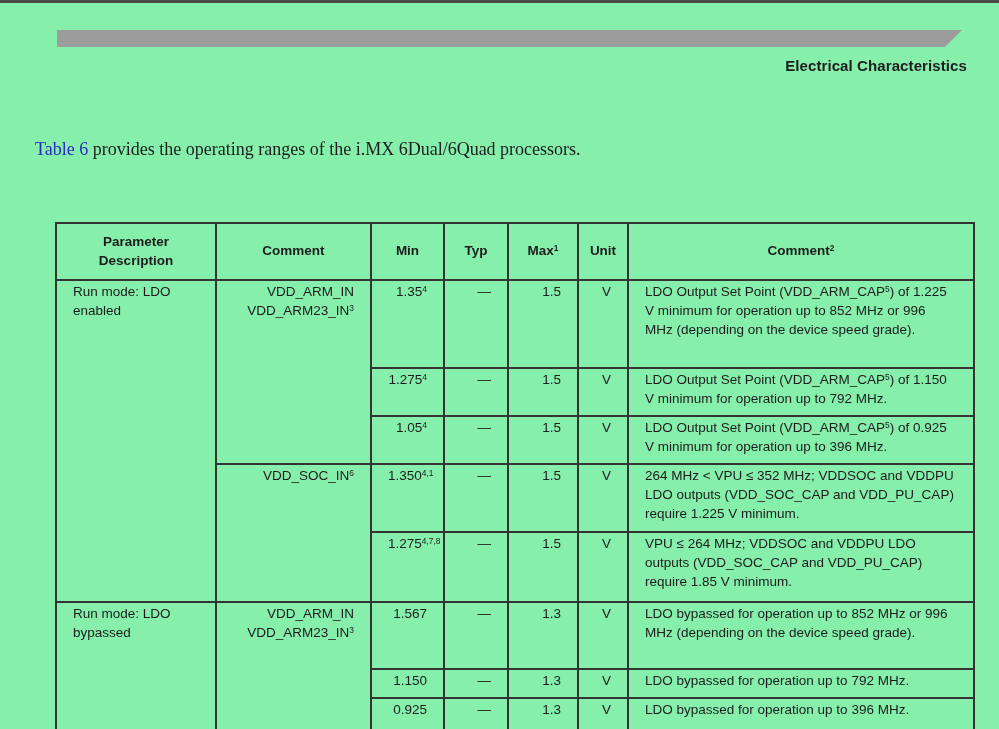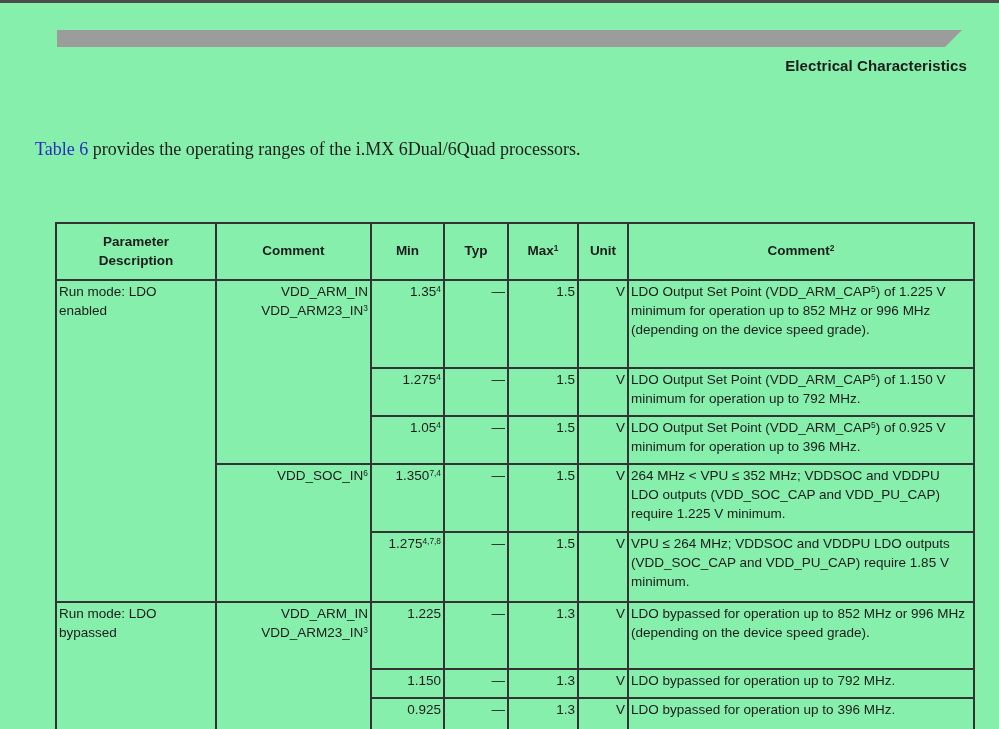--- a/index.html
+++ b/index.html
@@ -33,21 +33,21 @@
   table.optable {
     position:absolute; left:55px; top:222px; width:918px;
     border-collapse:collapse; table-layout:fixed;
     font-size:13.5px; line-height:1.4;
   }
   .optable th, .optable td { border:2px solid #333333; overflow:hidden; }
   .optable thead th {
     vertical-align:middle; text-align:center; font-weight:bold;
     white-space:pre-line; padding:2px 1px;
   }
-  .optable tbody td { vertical-align:top; padding:2px 2px; }
+  .optable tbody td { vertical-align:top; padding:2px 16px; }
   td.param { text-align:left; padding-left:4px; white-space:pre-line; }
   td.sym   { text-align:right; white-space:pre-line; }
   td.num   { text-align:right; }
   td.comment { text-align:left; padding-left:4px; padding-right:2px; }
   .optable sup, .sup {
     font-size:62%; line-height:0; position:relative; top:-0.45em; vertical-align:baseline;
   }
   tr.hdr { height:57px; }
   tr.r1 { height:88px; } tr.r2 { height:48px; } tr.r3 { height:48px; }
   tr.r4 { height:68px; } tr.r5 { height:70px; } tr.r6 { height:67px; }
@@ -110,39 +110,39 @@
       </tr>
       <tr class="r3">
         <td class="num">1.05<sup>4</sup></td>
         <td class="num">—</td>
         <td class="num">1.5</td>
         <td class="num">V</td>
         <td class="comment">LDO Output Set Point (VDD_ARM_CAP<sup>5</sup>) of 0.925 V minimum for operation up to 396 MHz.</td>
       </tr>
       <tr class="r4">
         <td class="sym" rowspan="2">VDD_SOC_IN<sup>6</sup></td>
-        <td class="num">1.350<sup>7,4</sup></td>
+        <td class="num">1.350<sup>4,1</sup></td>
         <td class="num">—</td>
         <td class="num">1.5</td>
         <td class="num">V</td>
         <td class="comment">264 MHz &lt; VPU ≤ 352 MHz; VDDSOC and VDDPU LDO outputs (VDD_SOC_CAP and VDD_PU_CAP) require 1.225 V minimum.</td>
       </tr>
       <tr class="r5">
         <td class="num">1.275<sup>4,7,8</sup></td>
         <td class="num">—</td>
         <td class="num">1.5</td>
         <td class="num">V</td>
         <td class="comment">VPU ≤ 264 MHz; VDDSOC and VDDPU LDO outputs (VDD_SOC_CAP and VDD_PU_CAP) require 1.85 V minimum.</td>
       </tr>
       <tr class="r6">
         <td class="param" rowspan="3">Run mode: LDO
 bypassed</td>
         <td class="sym" rowspan="3">VDD_ARM_IN
 VDD_ARM23_IN<sup>3</sup></td>
-        <td class="num">1.225</td>
+        <td class="num">1.567</td>
         <td class="num">—</td>
         <td class="num">1.3</td>
         <td class="num">V</td>
         <td class="comment">LDO bypassed for operation up to 852 MHz or 996 MHz (depending on the device speed grade).</td>
       </tr>
       <tr class="r7">
         <td class="num">1.150</td>
         <td class="num">—</td>
         <td class="num">1.3</td>
         <td class="num">V</td>

